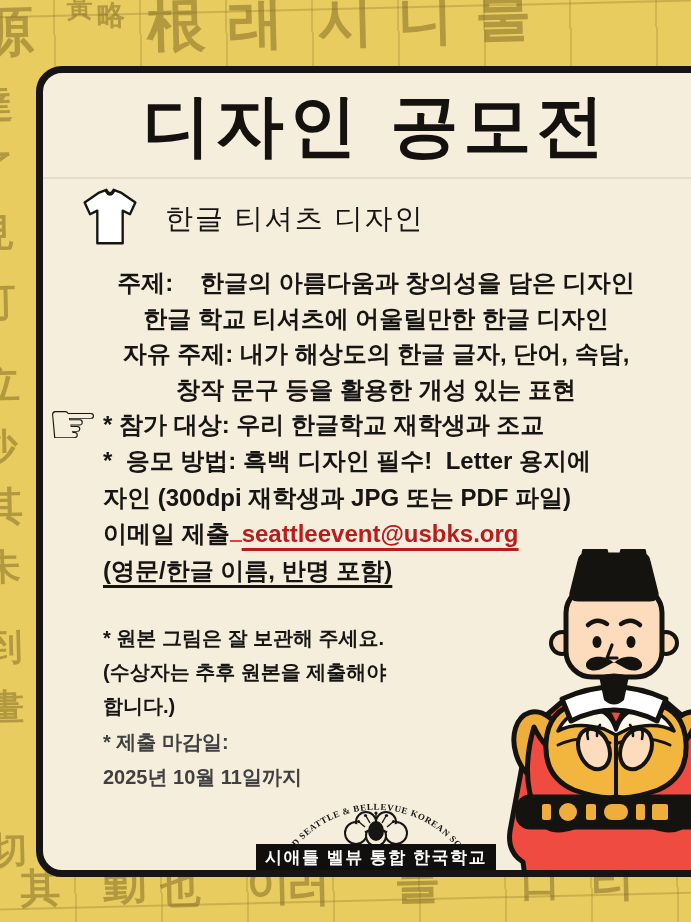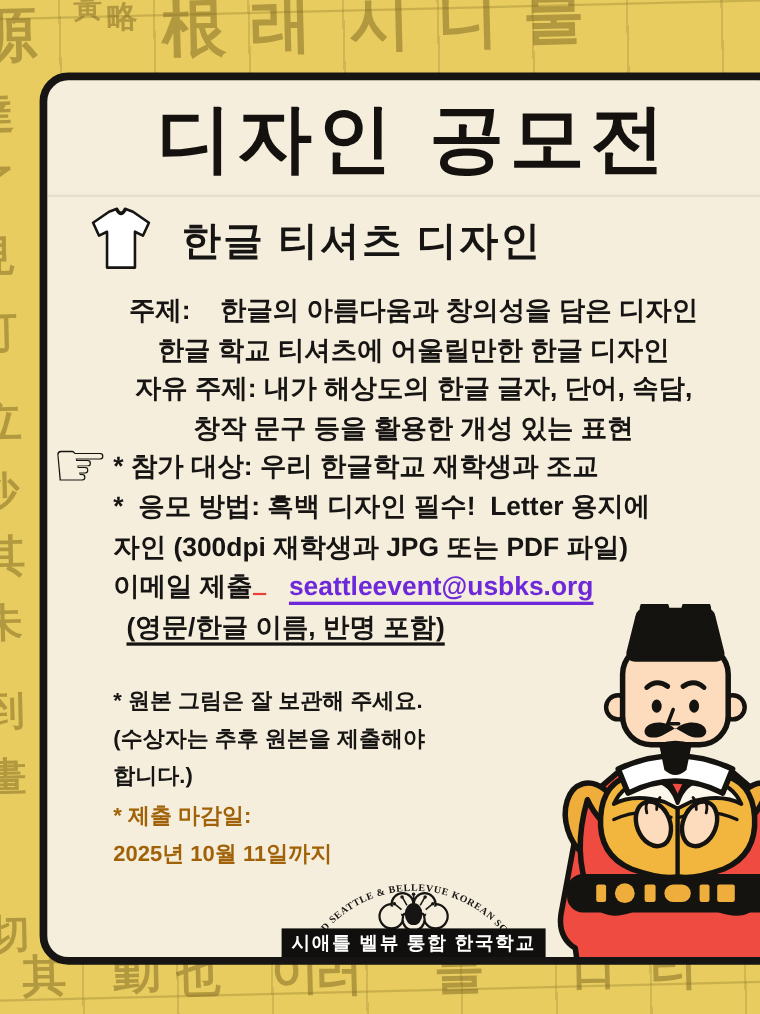--- a/index.html
+++ b/index.html
@@ -28,33 +28,33 @@
     box-sizing:border-box;border:7px solid #171513;border-radius:26px;
     background:#f5eedd;overflow:hidden;
   }
   .title{
     position:absolute;top:8px;left:0;right:0;text-align:center;
     font-size:68px;font-weight:900;letter-spacing:5px;color:#14110e;
     font-family:"DejaVu Sans","Liberation Sans",sans-serif;
   }
   .title-divider{position:absolute;top:104px;left:0;right:0;height:2px;background:rgba(120,100,60,0.12);}
   .subtitle-row{position:absolute;top:112px;left:38px;display:flex;align-items:center;gap:26px;}
-  .subtitle{font-size:36px;font-weight:700;letter-spacing:2px;}
+  .subtitle{font-size:28px;font-weight:400;letter-spacing:2px;}
   .theme{position:absolute;top:192px;left:0;right:0;text-align:center;
     font-size:24px;font-weight:700;line-height:35.5px;}
   .line{white-space:pre;}
   .hand{position:absolute;left:4px;top:322px;font-size:58px;line-height:58px;color:#14110e;}
   .bullets{position:absolute;top:334px;left:60px;right:16px;
     font-size:24px;font-weight:700;line-height:36.4px;}
-  .email-link{color:#6d28d9;text-decoration:underline;text-decoration-thickness:2.5px;text-underline-offset:6px;margin-left:21px;}
+  .email-link{color:#b91c1c;text-decoration:underline;text-decoration-thickness:2.5px;text-underline-offset:6px;}
   .email-gap{display:inline-block;width:12px;border-bottom:2.5px solid #e8413a;height:22px;}
-  .u-black{text-decoration:underline;text-decoration-thickness:2.5px;text-underline-offset:6px;margin-left:12px;}
+  .u-black{text-decoration:underline;text-decoration-thickness:2.5px;text-underline-offset:6px;}
   .notes{position:absolute;top:548px;left:60px;width:410px;
     font-size:20px;font-weight:700;line-height:34.2px;}
-  .red{color:#a16207;}
+  .red{color:#404040;}
   .notes .red{margin-top:1px;}
   
   .logo{position:absolute;top:727px;left:0;right:0;display:flex;flex-direction:column;align-items:center;}
   .logo-bar{background:#100f0d;color:#fff;font-size:17px;font-weight:700;
     letter-spacing:1.5px;padding:2px 9px 3px 9px;margin-top:-2px;}
   .logo-year{font-size:11px;font-weight:600;margin-top:1px;letter-spacing:1px;}
   
   .king{position:absolute;right:-12px;bottom:-14px;width:215px;height:335px;}
 </style>
 </head>

